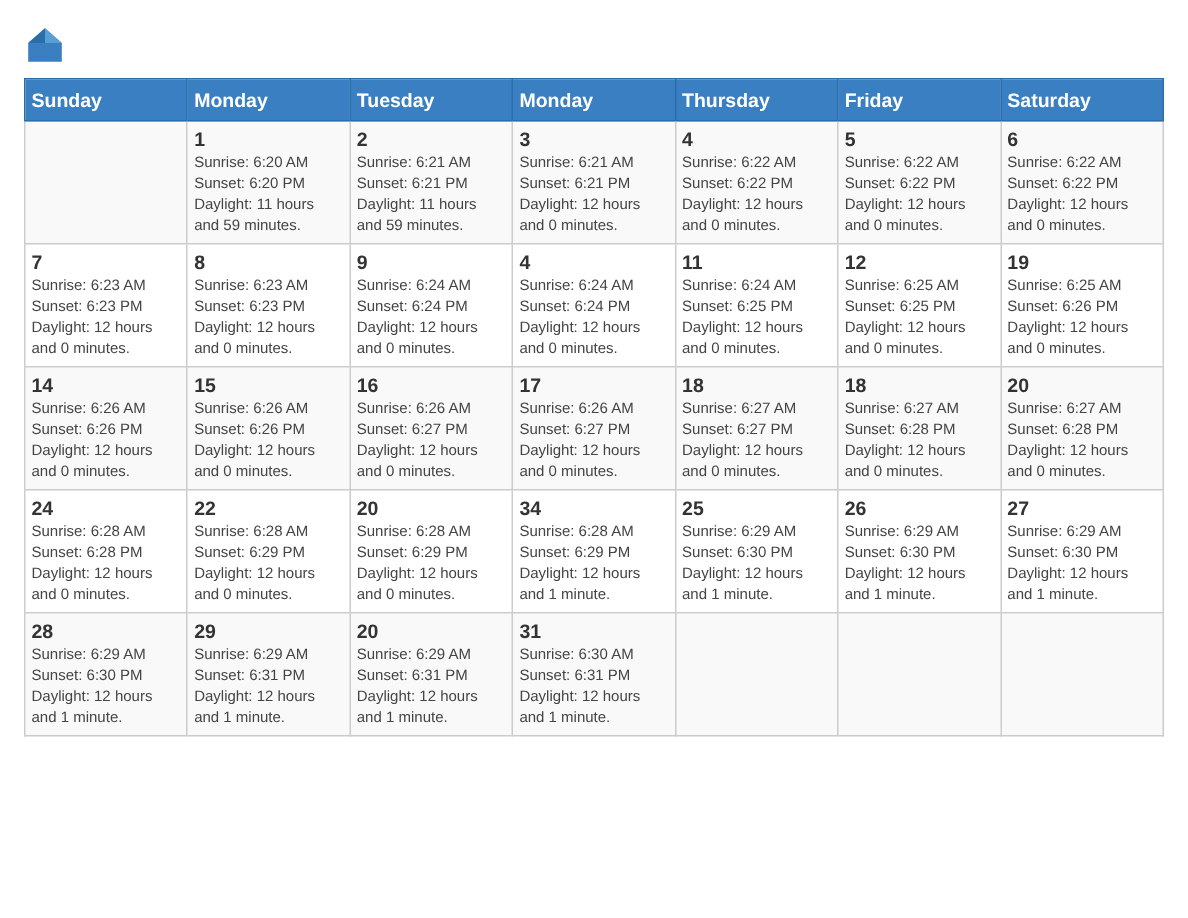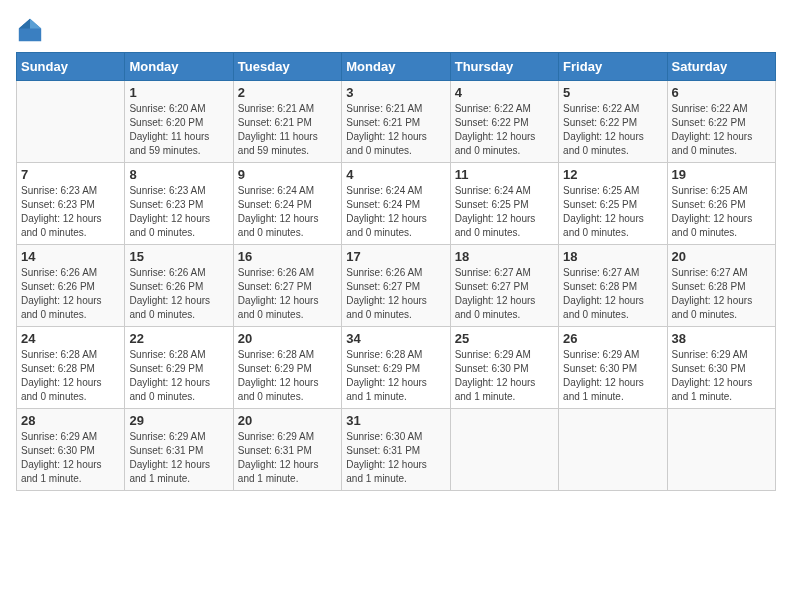--- a/index.html
+++ b/index.html
@@ -301,21 +301,21 @@
 and 1 minute.</div>
         </td>
         <td>
           <span class="day-number">26</span>
           <div class="day-info" style="white-space: pre-line;">Sunrise: 6:29 AM
 Sunset: 6:30 PM
 Daylight: 12 hours
 and 1 minute.</div>
         </td>
         <td>
-          <span class="day-number">38</span>
+          <span class="day-number">27</span>
           <div class="day-info" style="white-space: pre-line;">Sunrise: 6:29 AM
 Sunset: 6:30 PM
 Daylight: 12 hours
 and 1 minute.</div>
         </td>
       </tr>
       <tr>
         <td>
           <span class="day-number">28</span>
           <div class="day-info" style="white-space: pre-line;">Sunrise: 6:29 AM

